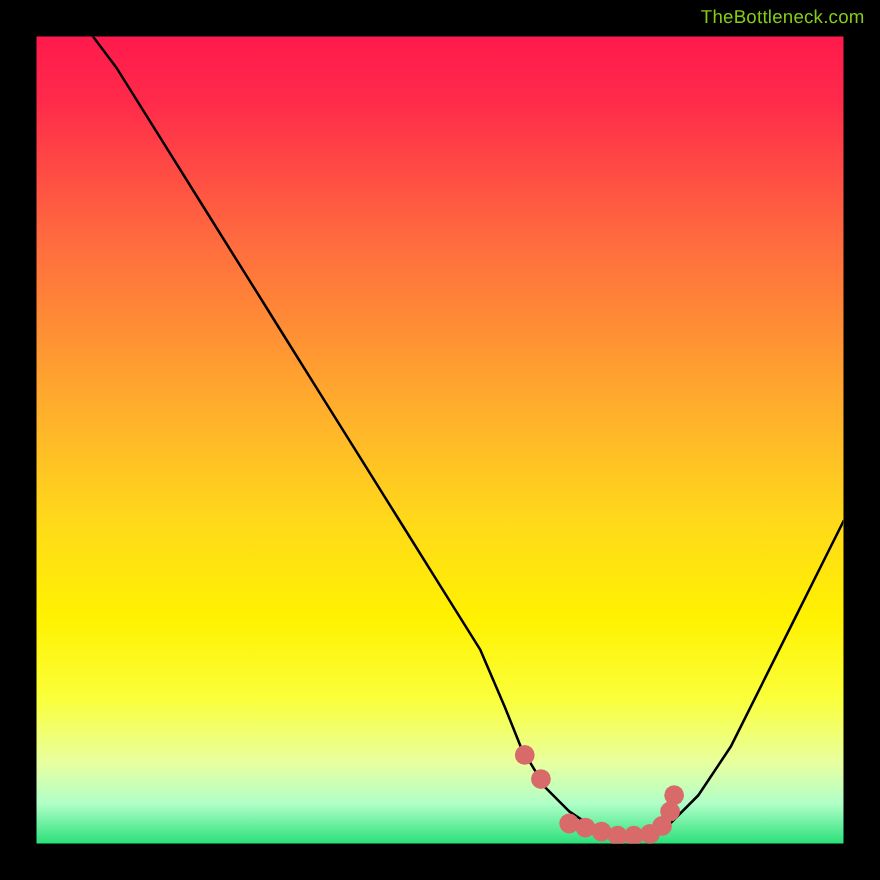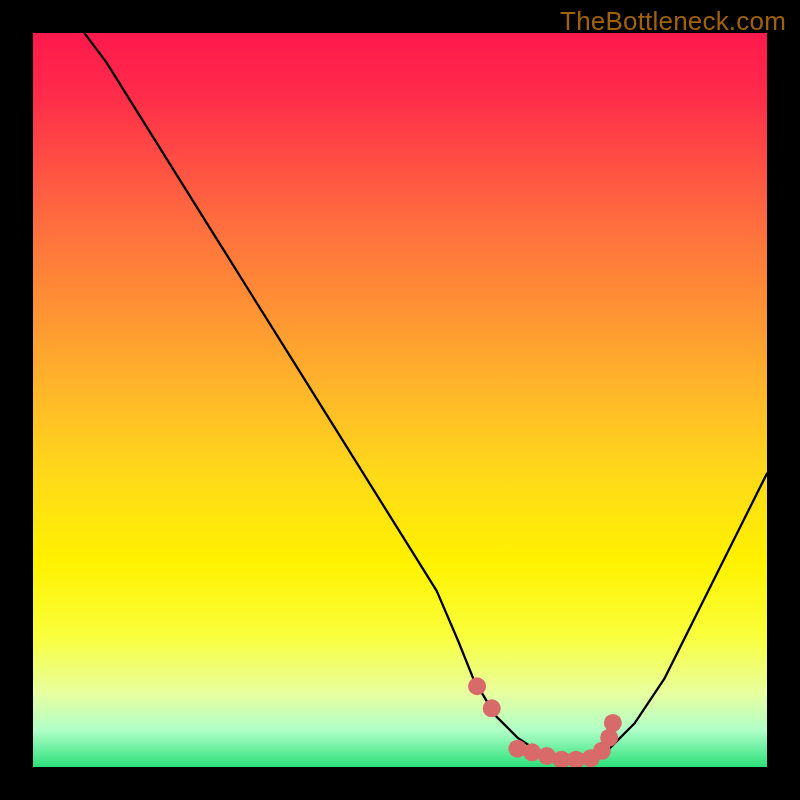--- a/index.html
+++ b/index.html
@@ -50,22 +50,22 @@
     position: absolute;
     left: 0;
     top: 0;
     width: 734px;
     height: 734px;
   }
   .watermark {
     position: absolute;
     top: 6px;
     right: 14px;
-    color: #a16207;
-    font-size: 26px;
+    color: #84cc16;
+    font-size: 17px;
     letter-spacing: 0.2px;
     font-weight: 400;
   }
 </style>
 </head>
 <body>
 
 <div class="frame">
 
   <div class="watermark">TheBottleneck.com</div>

